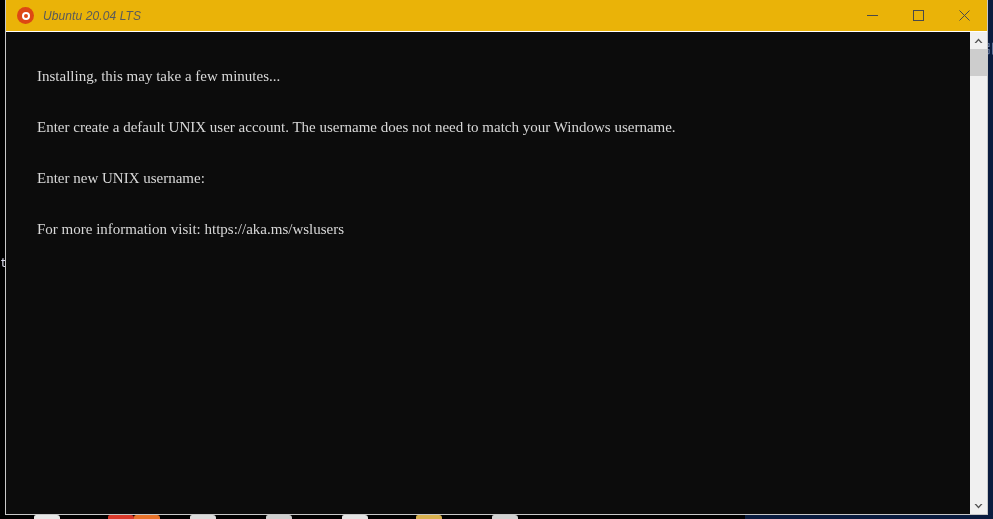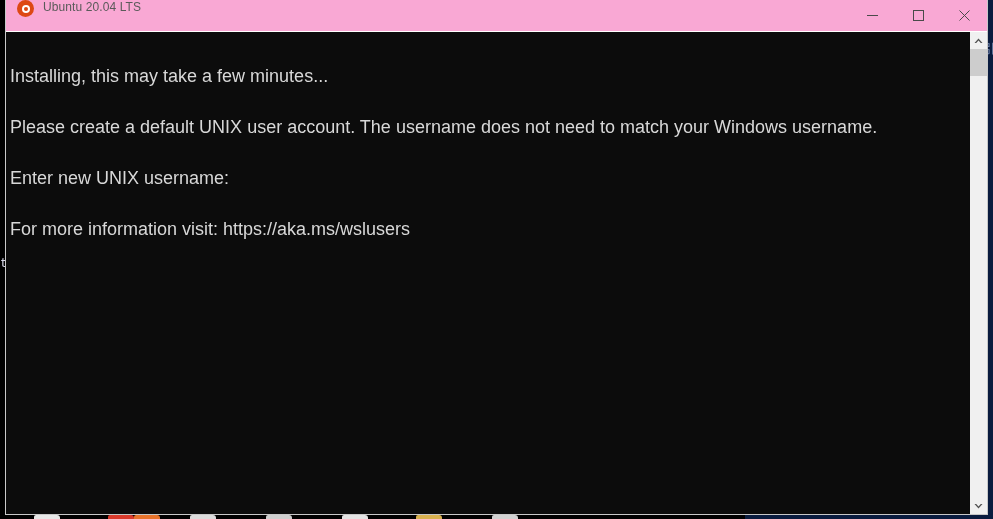--- a/index.html
+++ b/index.html
@@ -83,25 +83,26 @@
     background: #ffffff;
     box-shadow: 0 0 0 1px #c8c8c8;
     display: flex;
     flex-direction: column;
   }
 
   
   #titlebar {
     height: 31px;
     min-height: 31px;
-    background: #f9a8d4;
-    display: flex;
-    align-items: flex-start;
+    background: #eab308;
+    display: flex;
+    align-items: center;
     border-bottom: 1px solid #ffffff;
     position: relative;
+    font-style: italic;
   }
   #title-icon {
     width: 17px;
     height: 17px;
     margin-left: 11px;
     margin-right: 9px;
     border-radius: 50%;
     background: #dd4814;
     position: relative;
     flex: 0 0 auto;
@@ -144,25 +145,26 @@
     flex: 1 1 auto;
     display: flex;
     background: #0c0c0c;
     overflow: hidden;
     position: relative;
   }
   #console-text {
     flex: 1 1 auto;
     padding: 2px 0 0 4px;
     color: #d8d8d8;
-    font-family: Liberation Sans, sans-serif;
-    font-size: 18px;
+    font-family: Liberation Serif, serif;
+    font-size: 15px;
     line-height: 17px;
     white-space: pre;
     overflow: hidden;
+    margin-left: 27px;
   }
   .cline { height: 17px; }
 
   
   #scrollbar {
     width: 17px;
     min-width: 17px;
     background: #f0f0f0;
     border-left: 1px solid #0c0c0c;
     display: flex;
@@ -232,21 +234,21 @@
       <svg width="11" height="11" viewBox="0 0 11 11" aria-hidden="true">
         <line x1="0.5" y1="0.5" x2="10.5" y2="10.5" stroke="#4a4a4a" stroke-width="1"></line>
         <line x1="10.5" y1="0.5" x2="0.5" y2="10.5" stroke="#4a4a4a" stroke-width="1"></line>
       </svg>
     </div>
   </div>
 
   <div id="console-body">
     <div id="console-text">
       <div class="cline">Installing, this may take a few minutes...</div>
-      <div class="cline">Please create a default UNIX user account. The username does not need to match your Windows username.</div>
+      <div class="cline">Enter create a default UNIX user account. The username does not need to match your Windows username.</div>
       <div class="cline">Enter new UNIX username: </div>
       <div class="cline">For more information visit: https://aka.ms/wslusers</div>
     </div>
 
     <div id="scrollbar">
       <div class="sb-arrow">
         <svg width="9" height="6" viewBox="0 0 9 6" aria-hidden="true">
           <path d="M4.5 0.5 L8.5 5 L6.8 5 L4.5 2.4 L2.2 5 L0.5 5 Z" fill="#505050"></path>
         </svg>
       </div>

